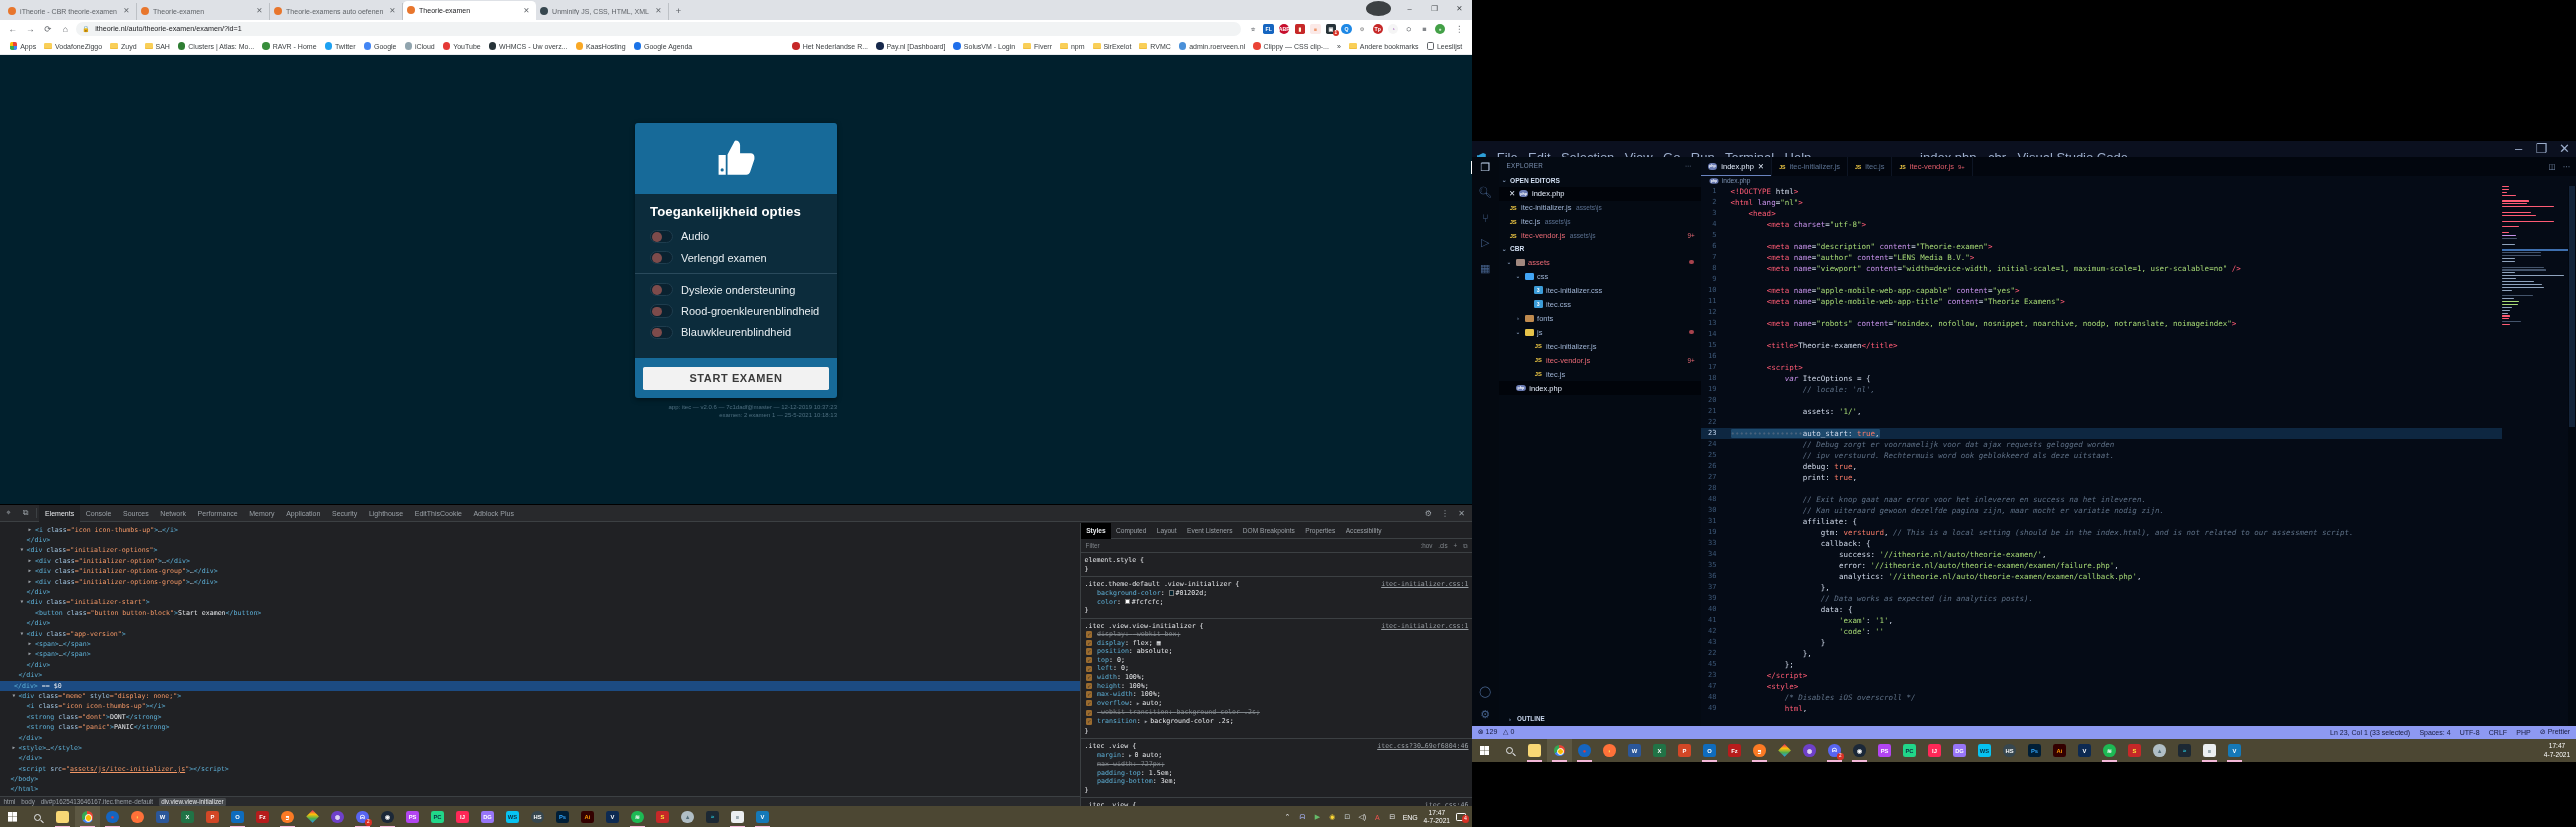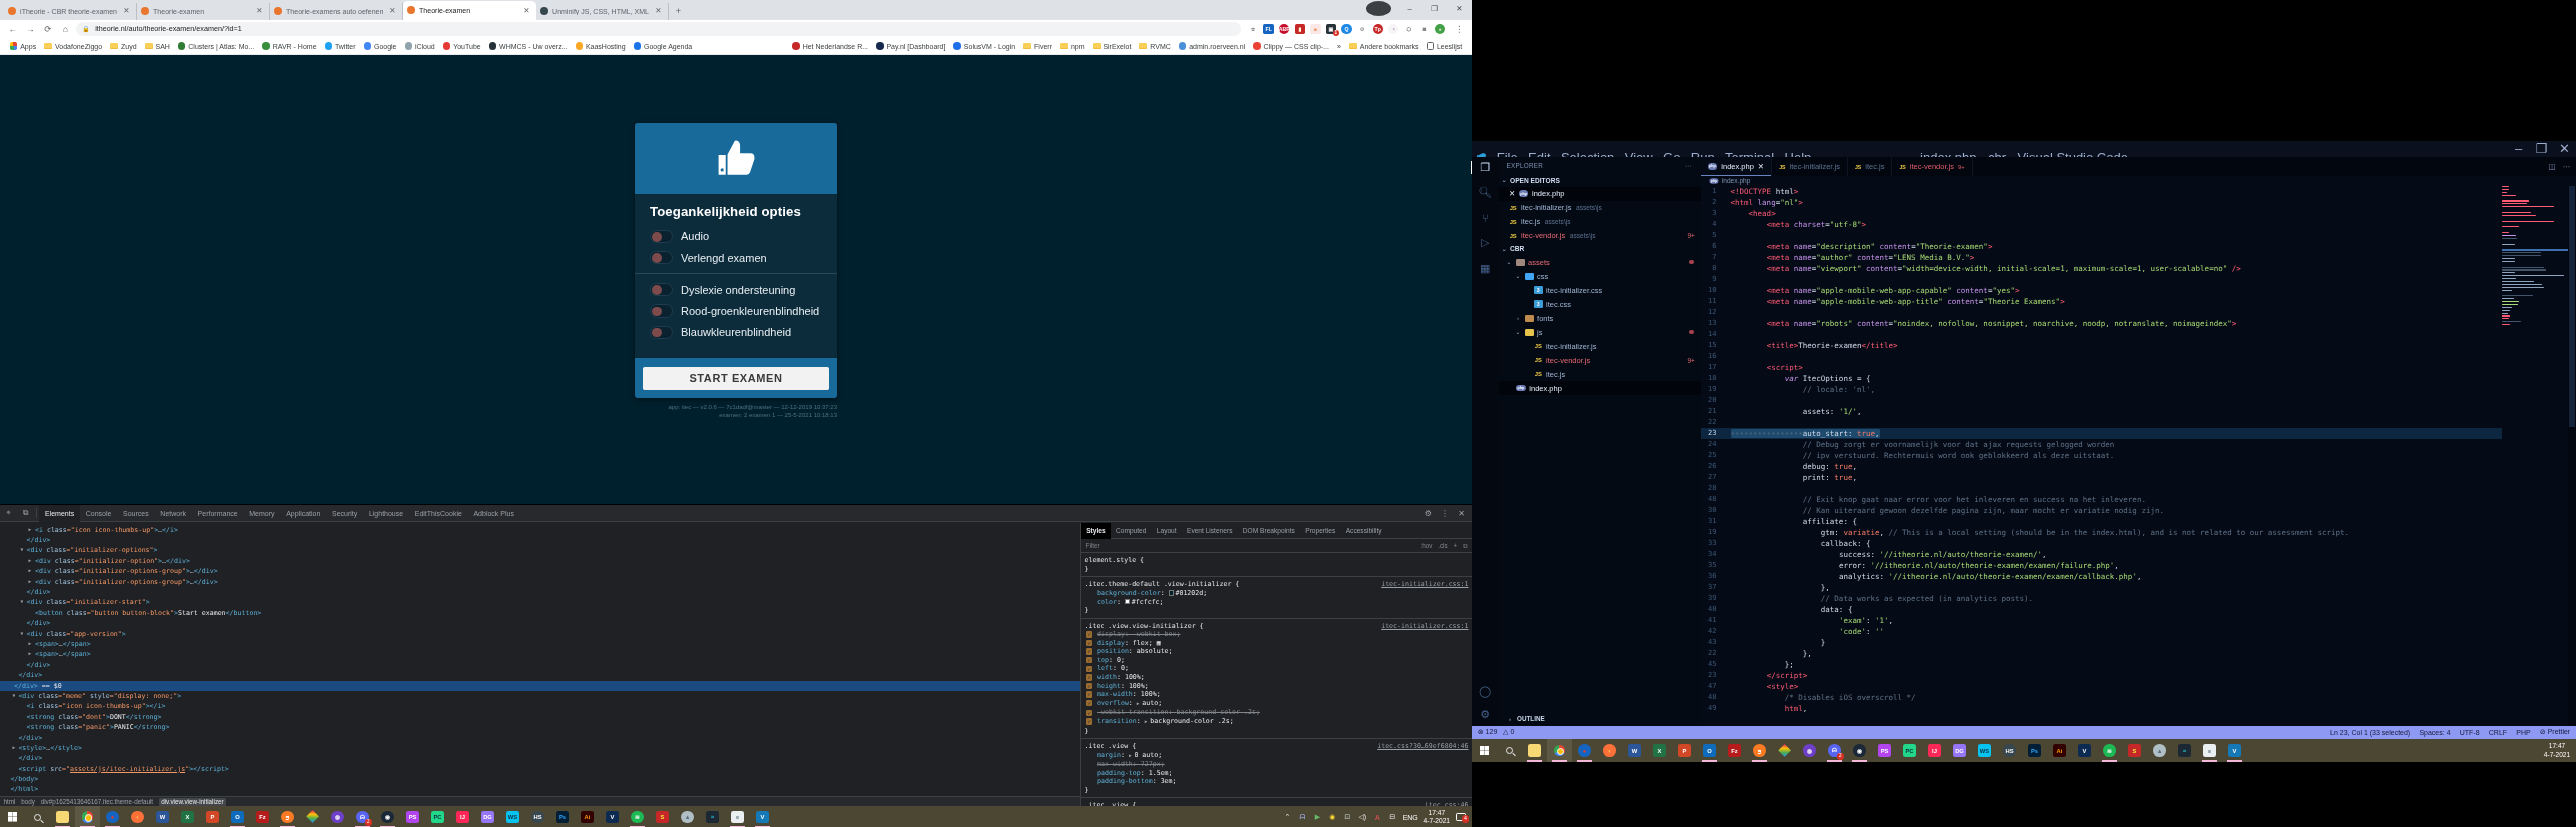--- a/index.html
+++ b/index.html
@@ -152,21 +152,21 @@
   .edactions{position:absolute;right:5.8px;top:0;height:19px;display:flex;align-items:center;gap:7px;color:#7e93b3;font-size:7.5px}
   .crumbrow{height:9.8px;display:flex;align-items:center;gap:3.5px;font-size:6.6px;color:#7e93b3;padding-left:8px;background:#050b16}
   .codewrap{position:absolute;top:29px;bottom:0;left:0;right:74px;overflow:hidden}
   .cline{height:11px;line-height:11px;font-size:7.5px;white-space:pre;display:flex}
   .cline .gut{width:30px;flex:none;text-align:right;padding-right:14px;color:#3d5878;font-size:7px}
   .cline .ctx{flex:1}
   .cline.hl{background:#0e2741}
   .cline.hl .gut{color:#c5d8f2}
   .selbox{background:#1e4a6d;border-radius:1.2px}
   .ct{color:#ff5b74}.ca{color:#c792ea}.cs{color:#a9dc76}.cw{color:#d2dbeb}
-  .cc{color:#5f7187;}.ck{color:#c792ea;font-style:italic}.cn{color:#f97b68}
+  .cc{color:#5f7187;font-style:italic}.ck{color:#c792ea;font-style:italic}.cn{color:#f97b68}
   .cdots{color:#49637d}
   .minimap{position:absolute;top:29px;bottom:0;right:8px;width:66px;background:#050b16}
   .mm-line{height:1.2px;margin-bottom:1.7px;border-radius:0.6px}
   .mm-sel{position:absolute;left:0;right:0;height:1.7px;background:#3e6fae}
   .vscroll{position:absolute;top:29px;bottom:0;right:0;width:8px;background:#030810}
   .vthumb{position:absolute;top:0;height:241px;left:1.2px;right:1.2px;background:#14243a}
 
   .statusbar{position:absolute;bottom:23px;left:0;right:0;height:13.2px;background:#8d99f2;color:#171b3d;font-size:7px;display:flex;align-items:center;padding:0 5.8px;gap:4.6px}
   .sb-right{margin-left:auto;display:flex;gap:9.2px;align-items:center}
   #tb-right{position:absolute;bottom:0;left:0;right:0;height:23px}
@@ -816,21 +816,21 @@
           <div class="cline"><span class="gut">22</span><span class="ctx"></span></div>
           <div class="cline hl"><span class="gut">23</span><span class="ctx"><span class="selbox"><span class="cdots">∙∙∙∙∙∙∙∙∙∙∙∙∙∙∙∙</span><span class="cw">auto_start: </span><span class="cn">true</span><span class="cw">,</span></span></span></div>
           <div class="cline"><span class="gut">24</span><span class="ctx"><span class="cw">                </span><span class="cc">// Debug zorgt er voornamelijk voor dat ajax requests gelogged worden</span></span></div>
           <div class="cline"><span class="gut">25</span><span class="ctx"><span class="cw">                </span><span class="cc">// ipv verstuurd. Rechtermuis word ook geblokkeerd als deze uitstaat.</span></span></div>
           <div class="cline"><span class="gut">26</span><span class="ctx"><span class="cw">                </span><span class="cw">debug: </span><span class="cn">true</span><span class="cw">,</span></span></div>
           <div class="cline"><span class="gut">27</span><span class="ctx"><span class="cw">                </span><span class="cw">print: </span><span class="cn">true</span><span class="cw">,</span></span></div>
           <div class="cline"><span class="gut">28</span><span class="ctx"></span></div>
           <div class="cline"><span class="gut">48</span><span class="ctx"><span class="cw">                </span><span class="cc">// Exit knop gaat naar error voor het inleveren en success na het inleveren.</span></span></div>
           <div class="cline"><span class="gut">30</span><span class="ctx"><span class="cw">                </span><span class="cc">// Kan uiteraard gewoon dezelfde pagina zijn, maar mocht er variatie nodig zijn.</span></span></div>
           <div class="cline"><span class="gut">31</span><span class="ctx"><span class="cw">                </span><span class="cw">affiliate: {</span></span></div>
-          <div class="cline"><span class="gut">19</span><span class="ctx"><span class="cw">                    </span><span class="cw">gtm: </span><span class="cn">variatie</span><span class="cw">, </span><span class="cc">// This is a local setting (should be in the index.html), and is not related to our assessment script.</span></span></div>
+          <div class="cline"><span class="gut">19</span><span class="ctx"><span class="cw">                    </span><span class="cw">gtm: </span><span class="cn">verstuurd</span><span class="cw">, </span><span class="cc">// This is a local setting (should be in the index.html), and is not related to our assessment script.</span></span></div>
           <div class="cline"><span class="gut">33</span><span class="ctx"><span class="cw">                    </span><span class="cw">callback: {</span></span></div>
           <div class="cline"><span class="gut">34</span><span class="ctx"><span class="cw">                        </span><span class="cw">success: </span><span class="cs">'//itheorie.nl/auto/theorie-examen/'</span><span class="cw">,</span></span></div>
           <div class="cline"><span class="gut">35</span><span class="ctx"><span class="cw">                        </span><span class="cw">error: </span><span class="cs">'//itheorie.nl/auto/theorie-examen/examen/failure.php'</span><span class="cw">,</span></span></div>
           <div class="cline"><span class="gut">36</span><span class="ctx"><span class="cw">                        </span><span class="cw">analytics: </span><span class="cs">'//itheorie.nl/auto/theorie-examen/examen/callback.php'</span><span class="cw">,</span></span></div>
           <div class="cline"><span class="gut">37</span><span class="ctx"><span class="cw">                    </span><span class="cw">},</span></span></div>
           <div class="cline"><span class="gut">39</span><span class="ctx"><span class="cw">                    </span><span class="cc">// Data works as expected (in analytics posts).</span></span></div>
           <div class="cline"><span class="gut">40</span><span class="ctx"><span class="cw">                    </span><span class="cw">data: {</span></span></div>
           <div class="cline"><span class="gut">41</span><span class="ctx"><span class="cw">                        </span><span class="cs">'exam'</span><span class="cw">: </span><span class="cs">'1'</span><span class="cw">,</span></span></div>
           <div class="cline"><span class="gut">42</span><span class="ctx"><span class="cw">                        </span><span class="cs">'code'</span><span class="cw">: </span><span class="cs">''</span></span></div>
           <div class="cline"><span class="gut">43</span><span class="ctx"><span class="cw">                    </span><span class="cw">}</span></span></div>

